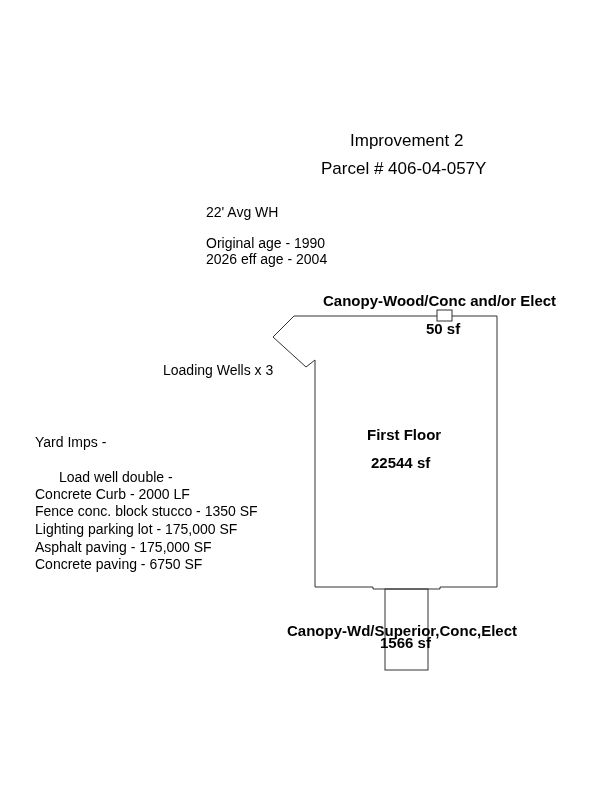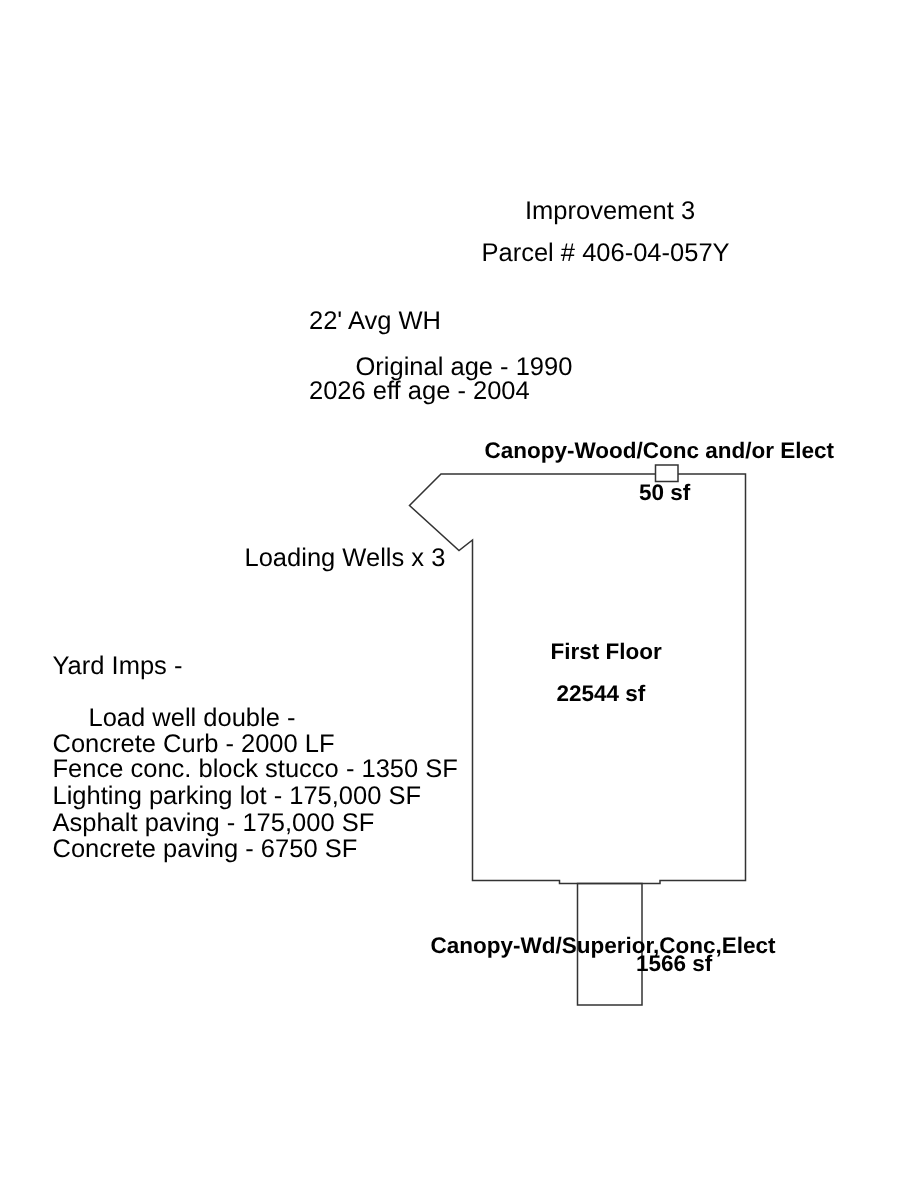--- a/index.html
+++ b/index.html
@@ -1,49 +1,49 @@
 <!DOCTYPE html>
 <html><head>
 <meta charset="utf-8">
 <style>
   html, body { margin: 0; padding: 0; background: #ffffff; }
   body { width: 600px; height: 800px; position: relative; overflow: hidden;
          font-family: "Liberation Sans", sans-serif; color: #000; }
   .t { position: absolute; white-space: nowrap; line-height: 1; }
   .title { font-size: 17px; }
-  .small { font-size: 17px; }
+  .small { font-size: 14px; }
   .mid { font-size: 15px; font-weight: bold; }
   svg { position: absolute; left: 0; top: 0; }
 </style>
 </head>
 <body>
 
 <svg width="600" height="800" viewBox="0 0 600 800">
   <polygon points="294,316 497,316 497,587 440,587 440,589 373,589 373,587 315,587 315,360 306,367 273,337" fill="none" stroke="#333" stroke-width="1"></polygon>
   <rect x="437" y="310" width="15" height="11" fill="#fff" stroke="#333" stroke-width="1"></rect>
   <rect x="385" y="589" width="43" height="81" fill="none" stroke="#333" stroke-width="1"></rect>
 </svg>
 
-<div class="t title" style="left:350px; top:132px;">Improvement 3</div>
+<div class="t title" style="left:350px; top:132px;">Improvement 2</div>
 <div class="t title" style="left:321px; top:160px;">Parcel # 406-04-057Y</div>
 
 <div class="t small" style="left:206px; top:205px;">22' Avg WH</div>
-<div class="t small" style="left:206px; top:236px;margin-left:31px;">Original age - 1990</div>
+<div class="t small" style="left:206px; top:236px;">Original age - 1990</div>
 <div class="t small" style="left:206px; top:252px;">2026 eff age - 2004</div>
 
 <div class="t mid" style="left:323px; top:293px;">Canopy-Wood/Conc and/or Elect</div>
 <div class="t mid" style="left:426px; top:321px;">50 sf</div>
 
 <div class="t small" style="left:163px; top:363px;">Loading Wells x 3</div>
 
 <div class="t mid" style="left:367px; top:427px;">First Floor</div>
 <div class="t mid" style="left:371px; top:455px;">22544 sf</div>
 
 <div class="t small" style="left:35px; top:435px;">Yard Imps -</div>
 <div class="t small" style="left:35px; top:470px;margin-left:24px;">Load well double -</div>
 <div class="t small" style="left:35px; top:487px;">Concrete Curb - 2000 LF</div>
 <div class="t small" style="left:35px; top:504px;">Fence conc. block stucco - 1350 SF</div>
 <div class="t small" style="left:35px; top:522px;">Lighting parking lot - 175,000 SF</div>
 <div class="t small" style="left:35px; top:540px;">Asphalt paving - 175,000 SF</div>
 <div class="t small" style="left:35px; top:557px;">Concrete paving - 6750 SF</div>
 
 <div class="t mid" style="left:287px; top:607px;margin-top:16px;">Canopy-Wd/Superior,Conc,Elect</div>
-<div class="t mid" style="left:380px; top:635px;margin-left:44px;">1566 sf</div>
+<div class="t mid" style="left:380px; top:635px;">1566 sf</div>
 
 </body></html>

